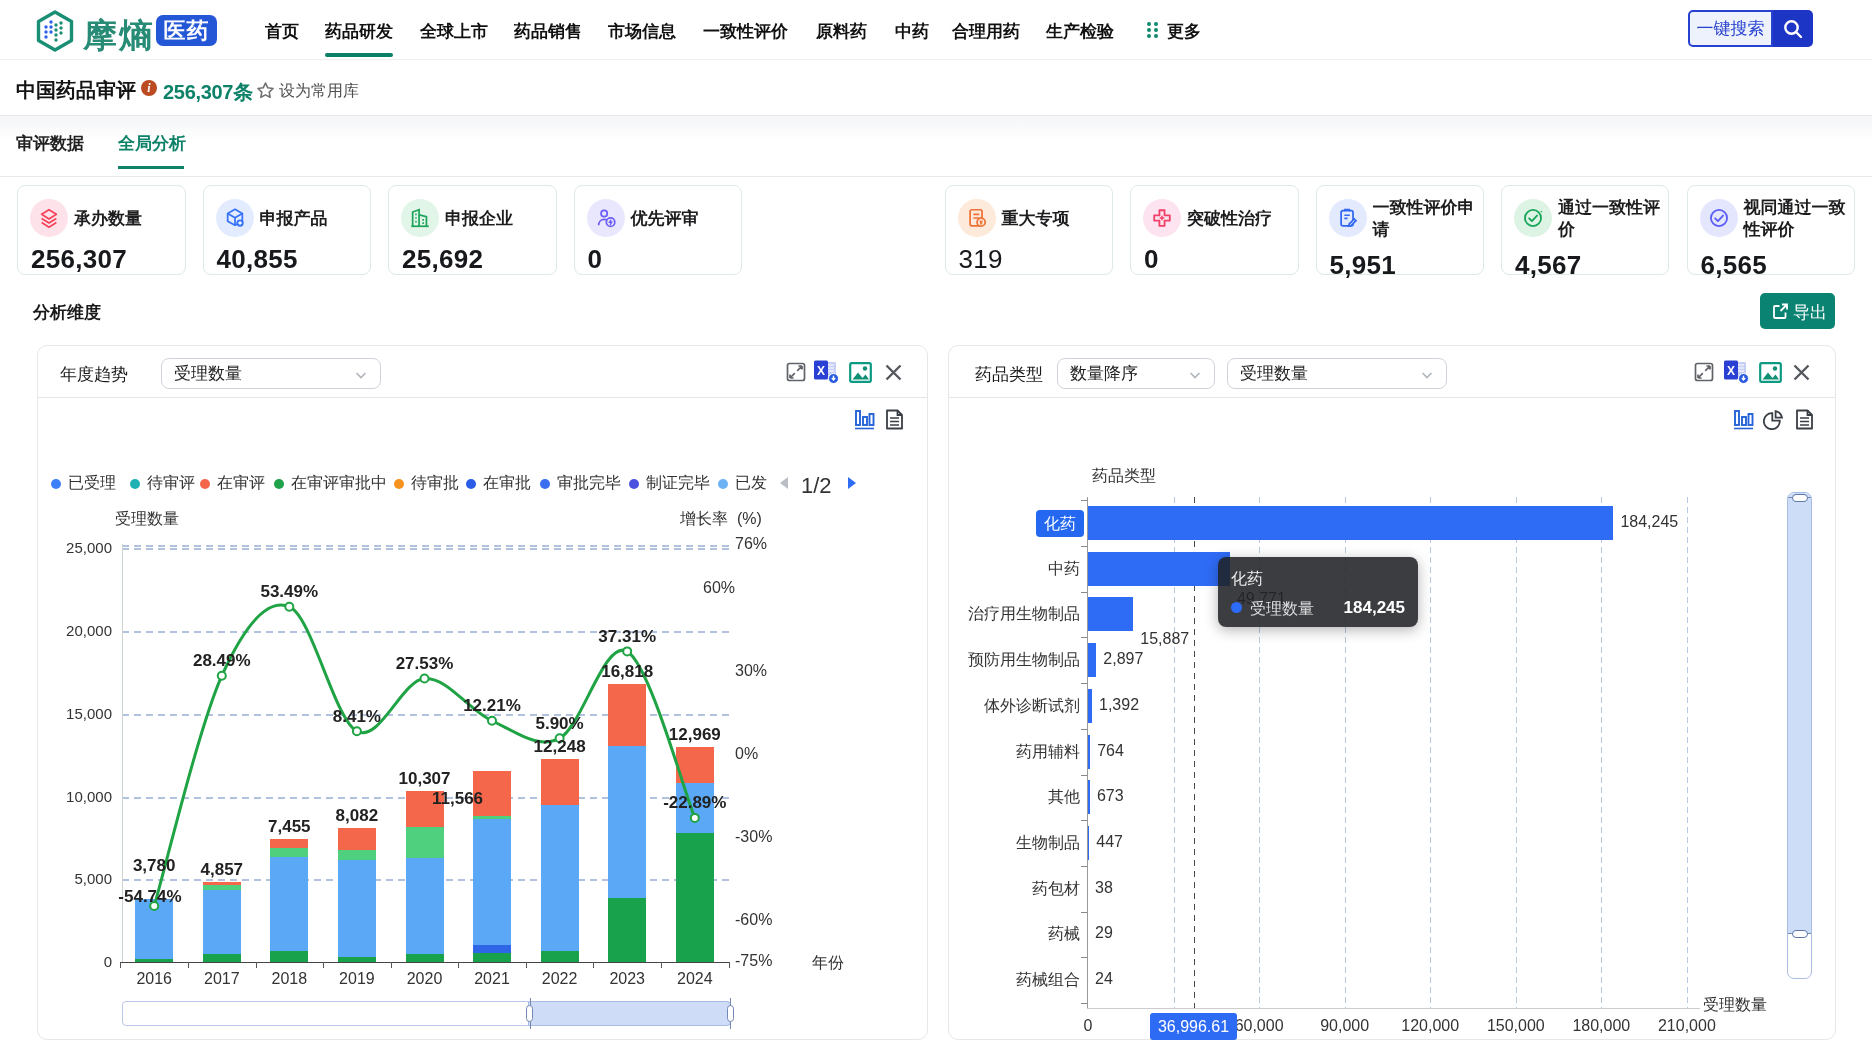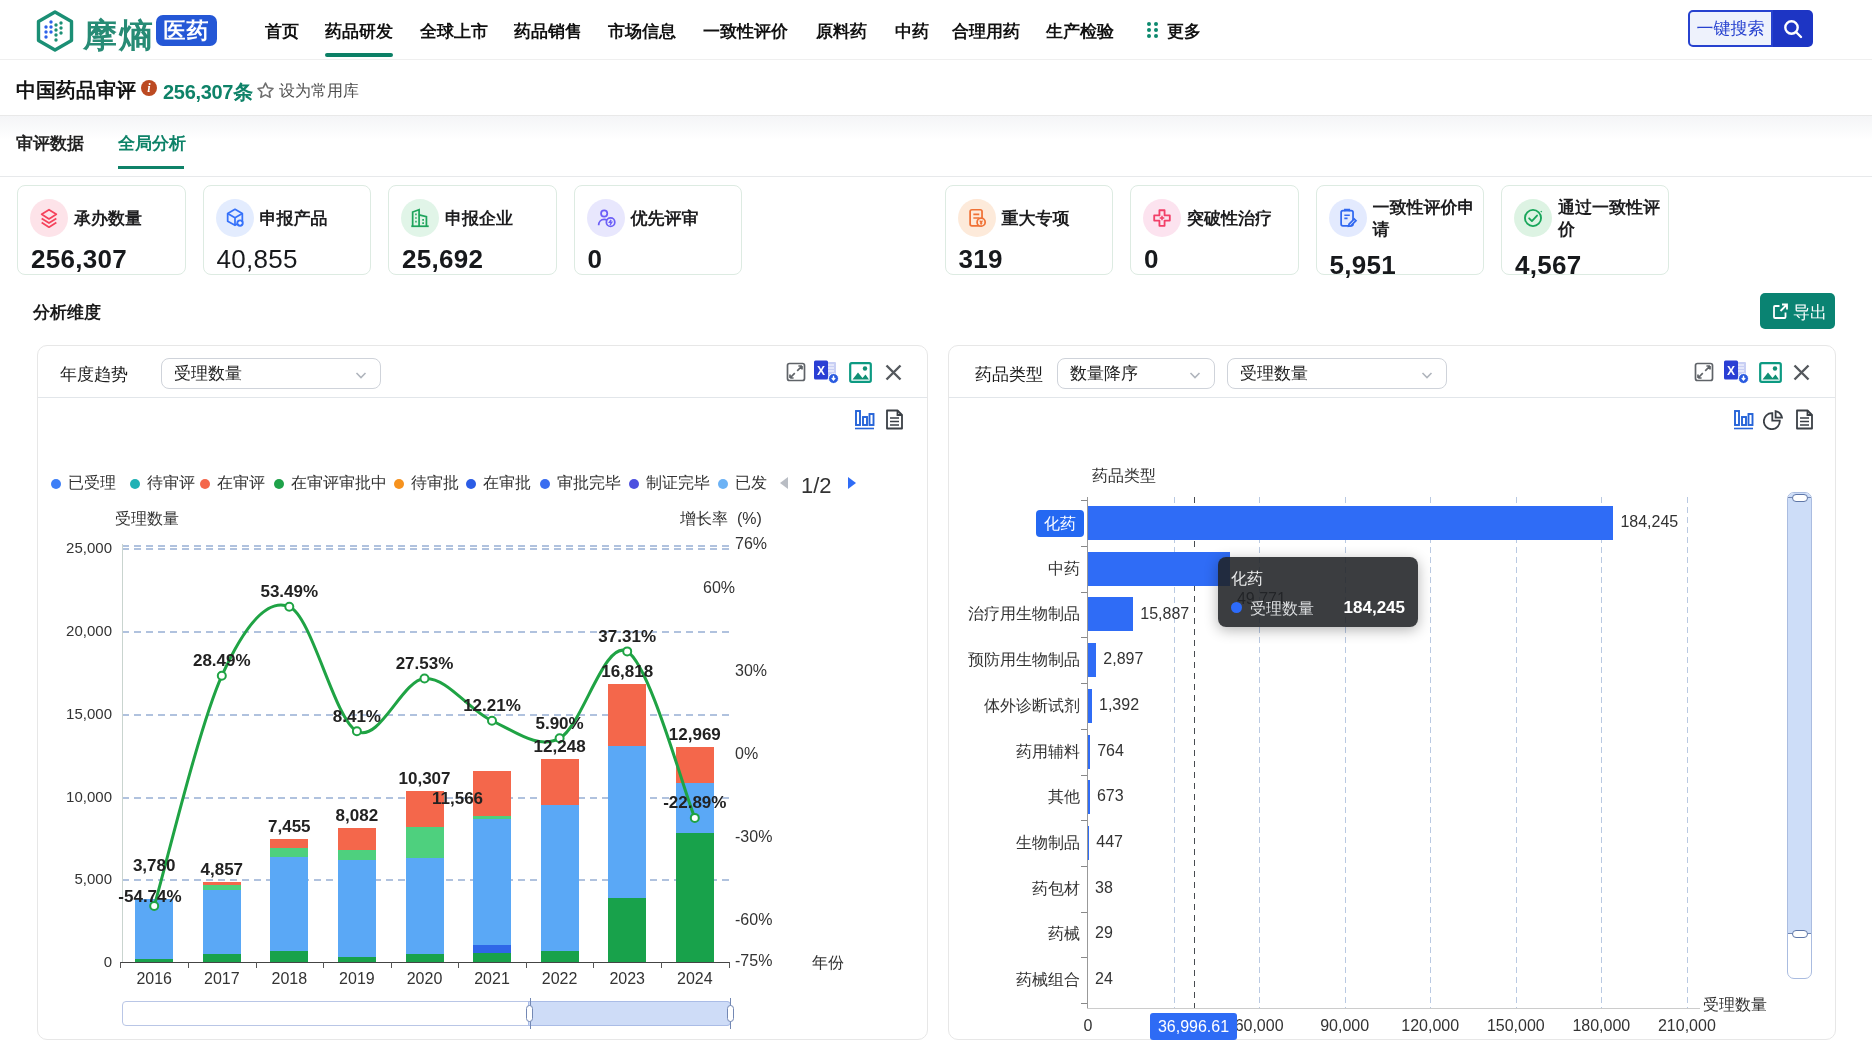--- a/index.html
+++ b/index.html
@@ -105,21 +105,21 @@
 <div class="card" style="left:202.5px;width:168.5px">
 <div class="cico" style="background:#e3ecfe">
         <svg width="22" height="22" viewBox="0 0 24 24" fill="none" stroke="#3672fa" stroke-width="1.9" stroke-linejoin="round">
           <path d="M12 2.5 20 7 v8.5 L12 20 4 15.5 V7 Z"></path>
           <path d="M4 7 l8 4.7L20 7 M12 11.7V20"></path>
           <circle cx="17.5" cy="17.5" r="4" fill="#3672fa" stroke="none"></circle>
           <path d="M17.5 15.6v3.8M15.6 17.5h3.8" stroke="#fff" stroke-width="1.5"></path>
         </svg>
       </div>
 <div class="clab" style="top:22px">申报产品</div>
-<div class="abs" style="left:13px;top:58px;font-size:26px;font-weight:400;color:#17191c;letter-spacing:.3px">40,855</div>
+<div class="abs" style="left:13px;top:58px;font-size:26px;font-weight:700;color:#17191c;letter-spacing:.3px">40,855</div>
 </div>
 <div class="card" style="left:388.0px;width:168.5px">
 <div class="cico" style="background:#e1f5e8">
         <svg width="22" height="22" viewBox="0 0 24 24" fill="none" stroke="#1ea45c" stroke-width="1.9">
           <path d="M4 21V5.5L11 3v18"></path>
           <path d="M11 8.5l8 2V21"></path>
           <path d="M2.5 21h19"></path>
           <path d="M6.8 8h1.6M6.8 12h1.6M6.8 16h1.6M14.5 14h1.8M14.5 17.5h1.8"></path>
         </svg>
       </div>
@@ -141,21 +141,21 @@
 <div class="card" style="left:944.5px;width:168.5px">
 <div class="cico" style="background:#fdeada">
         <svg width="22" height="22" viewBox="0 0 24 24" fill="none" stroke="#f07135" stroke-width="1.9">
           <rect x="4.5" y="3" width="13" height="17.5" rx="2"></rect>
           <path d="M8 8h6.5M8 12h6.5"></path>
           <circle cx="16.5" cy="16.5" r="4.4" fill="#fdeada"></circle>
           <path d="M15 14.8l1.5 1.9 1.5-1.9M16.5 16.7v2.6M15.2 17.6h2.6" stroke-width="1.4"></path>
         </svg>
       </div>
 <div class="clab" style="top:22px">重大专项</div>
-<div class="abs" style="left:13px;top:58px;font-size:26px;font-weight:700;color:#17191c;letter-spacing:.3px">319</div>
+<div class="abs" style="left:13px;top:58px;font-size:26px;font-weight:400;color:#17191c;letter-spacing:.3px">319</div>
 </div>
 <div class="card" style="left:1130.0px;width:168.5px">
 <div class="cico" style="background:#fce3ef">
         <svg width="22" height="22" viewBox="0 0 24 24" fill="none" stroke="#f23f68" stroke-width="2">
           <path d="M9.2 3.5h5.6v5.7h5.7v5.6h-5.7v5.7H9.2v-5.7H3.5V9.2h5.7Z" stroke-linejoin="round"></path>
           <path d="M12 9.5v5M9.5 12h5" stroke-width="1.6"></path>
         </svg>
       </div>
 <div class="clab" style="top:22px">突破性治疗</div>
 <div class="abs" style="left:13px;top:58px;font-size:26px;font-weight:700;color:#17191c;letter-spacing:.3px">0</div>
@@ -175,20 +175,30 @@
 <div class="card" style="left:1501.0px;width:168px">
 <div class="cico" style="background:#ddf3e3">
         <svg width="22" height="22" viewBox="0 0 24 24" fill="none" stroke="#18a65a" stroke-width="2">
           <circle cx="12" cy="12" r="8.8"></circle>
           <path d="M7.8 12.3l3 3 5.6-6" stroke-linecap="round" stroke-linejoin="round"></path>
           <path d="M20.5 5.5l1-1" stroke-width="1.5"></path>
         </svg>
       </div>
 <div class="clab" style="top:11px">通过一致性评<br>价</div>
 <div class="abs" style="left:13px;top:64px;font-size:26px;font-weight:700;color:#17191c;letter-spacing:.3px">4,567</div>
+</div>
+<div class="card" style="left:1686.5px;width:168.5px">
+<div class="cico" style="background:#e4e6fd">
+        <svg width="22" height="22" viewBox="0 0 24 24" fill="none" stroke="#5a5ef5" stroke-width="2">
+          <circle cx="12" cy="12" r="8.8"></circle>
+          <path d="M7.8 12.3l3 3 5.6-6" stroke-linecap="round" stroke-linejoin="round"></path>
+        </svg>
+      </div>
+<div class="clab" style="top:11px">视同通过一致<br>性评价</div>
+<div class="abs" style="left:13px;top:64px;font-size:26px;font-weight:700;color:#17191c;letter-spacing:.3px">6,565</div>
 </div>
 
 <div class="abs" style="left:33px;top:301px;font-size:17px;font-weight:700;color:#1b1b1b">分析维度</div>
 <div class="abs" style="left:1760px;top:293px;width:75px;height:36px;background:#0a8372;border-radius:5px"></div>
 <svg class="abs" style="left:1771px;top:302px" width="18" height="18" viewBox="0 0 18 18" fill="none" stroke="#fff" stroke-width="1.8">
       <path d="M14.5 10.5v4.5a1 1 0 0 1-1 1H4a1 1 0 0 1-1-1V5a1 1 0 0 1 1-1h4.5"></path>
       <path d="M11 2.5h5v5M15.5 3l-6 6"></path>
     </svg>
 <div class="abs" style="left:1793px;top:301px;font-size:17px;color:#fff">导出</div>
 
@@ -433,21 +443,21 @@
 <div class="abs" style="left:1088.0px;top:506.0px;width:525.4px;height:34px;background:#2f6cf6"></div>
 <div class="abs" style="left:1088.0px;top:551.7px;width:141.9px;height:34px;background:#2f6cf6"></div>
 <div class="abs" style="left:1088.0px;top:597.4px;width:45.3px;height:34px;background:#2f6cf6"></div>
 <div class="abs" style="left:1088.0px;top:643.1px;width:8.3px;height:34px;background:#2f6cf6"></div>
 <div class="abs" style="left:1088.0px;top:688.8px;width:4.0px;height:34px;background:#2f6cf6"></div>
 <div class="abs" style="left:1088.0px;top:734.5px;width:2.2px;height:34px;background:#2f6cf6"></div>
 <div class="abs" style="left:1088.0px;top:780.2px;width:1.9px;height:34px;background:#2f6cf6"></div>
 <div class="abs" style="left:1088.0px;top:825.9px;width:1.3px;height:34px;background:#2f6cf6"></div>
 <div class="abs lblg" style="left:1620.4px;top:513.0px">184,245</div>
 <div class="abs lblg" style="left:1236.9px;top:590px">49,771</div>
-<div class="abs lblg" style="left:1140.3px;top:605px">15,887</div>
+<div class="abs lblg" style="left:1140.3px;top:630px">15,887</div>
 <div class="abs lblg" style="left:1103.3px;top:650.1px">2,897</div>
 <div class="abs lblg" style="left:1099.0px;top:695.8px">1,392</div>
 <div class="abs lblg" style="left:1097.2px;top:741.5px">764</div>
 <div class="abs lblg" style="left:1096.9px;top:787.2px">673</div>
 <div class="abs lblg" style="left:1096.3px;top:832.9px">447</div>
 <div class="abs lblg" style="left:1095.1px;top:878.6px">38</div>
 <div class="abs lblg" style="left:1095.1px;top:924.3px">29</div>
 <div class="abs lblg" style="left:1095.1px;top:970.0px">24</div>
 <div class="abs" style="left:1036px;top:510px;width:48px;height:27px;background:#2468f2;border-radius:4px;color:#fff;font-size:16px;line-height:27px;text-align:center">化药</div>
 <div class="abs lblg" style="left:950px;top:558.7px;width:130px;text-align:right">中药</div>

